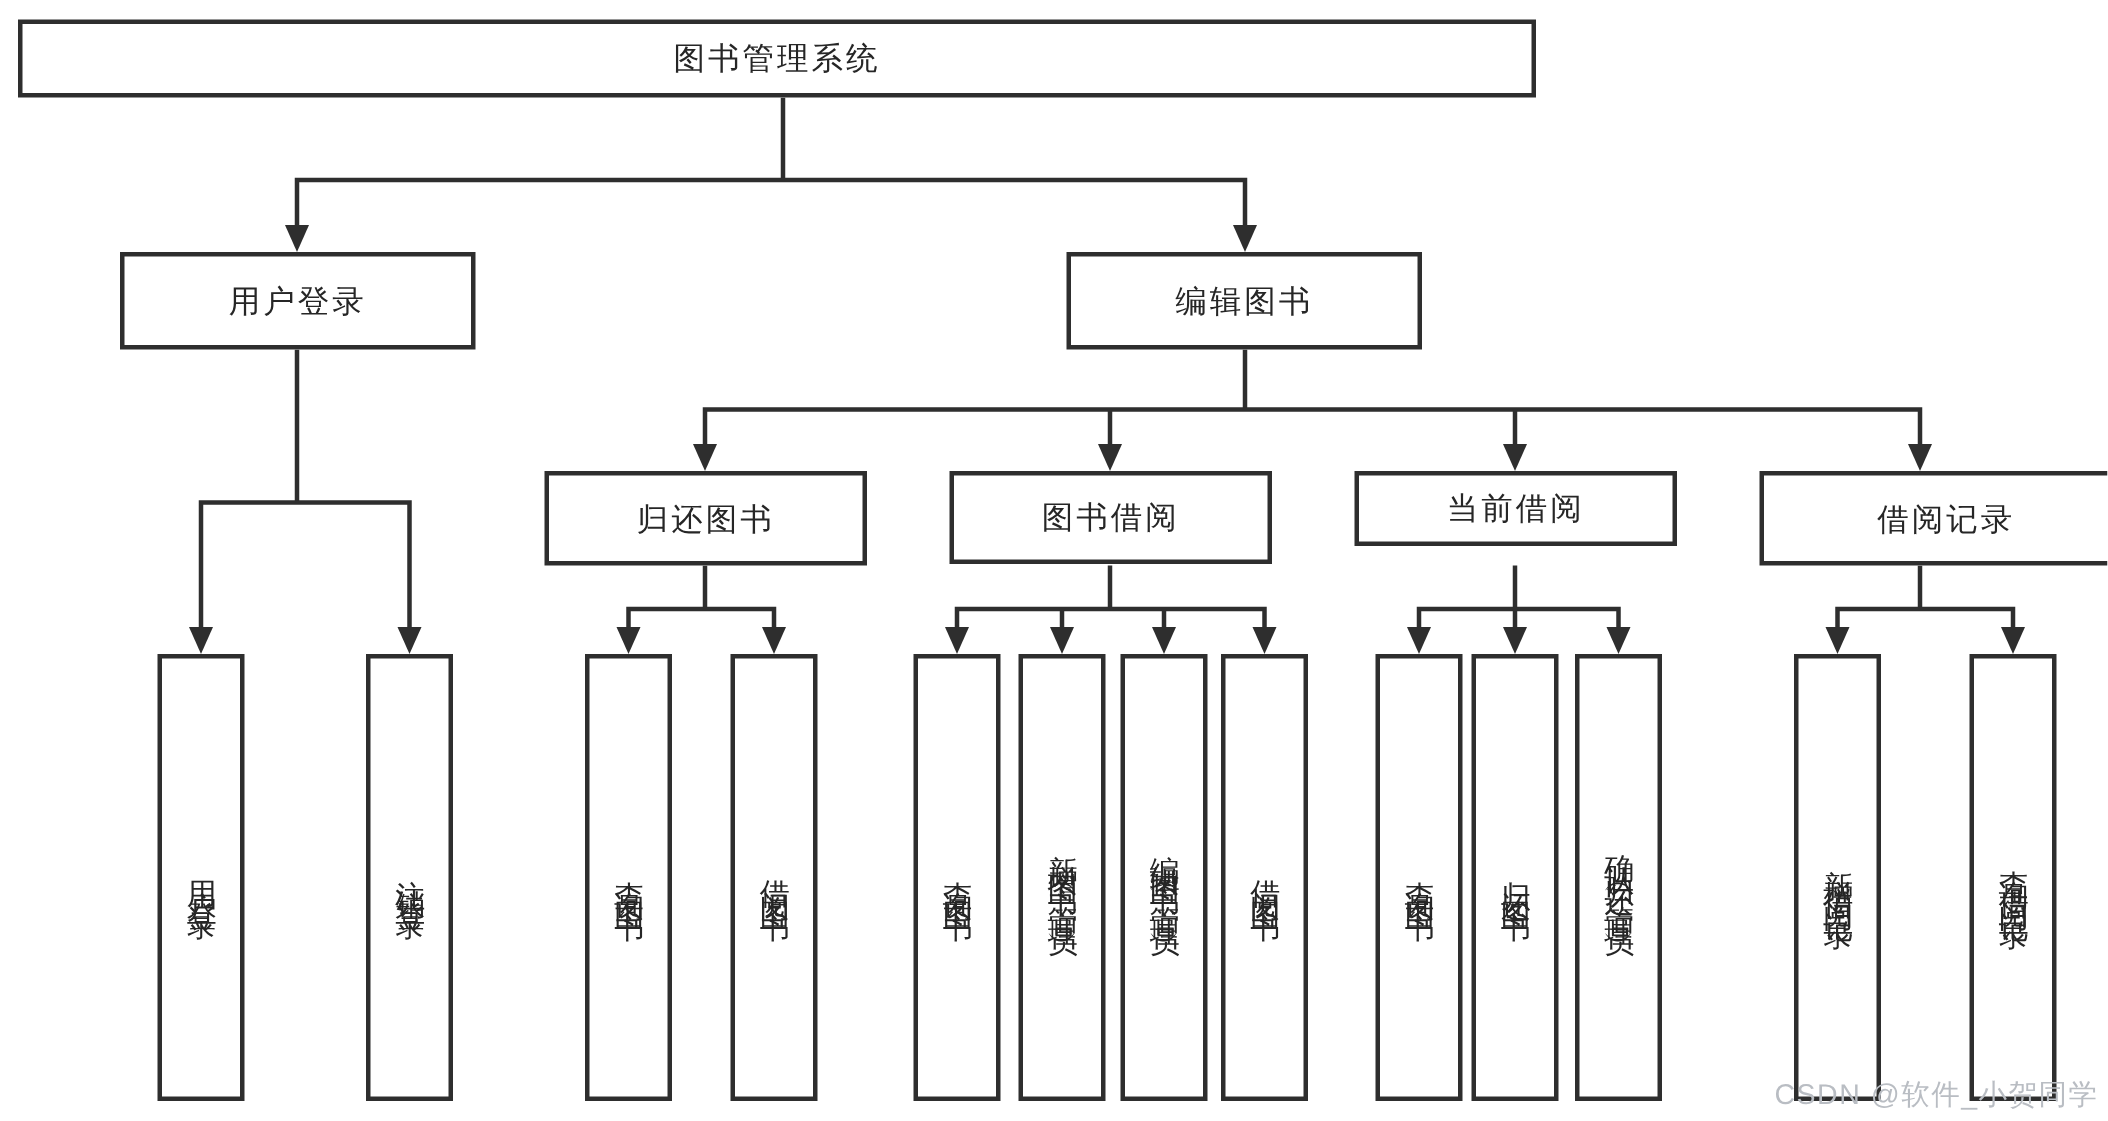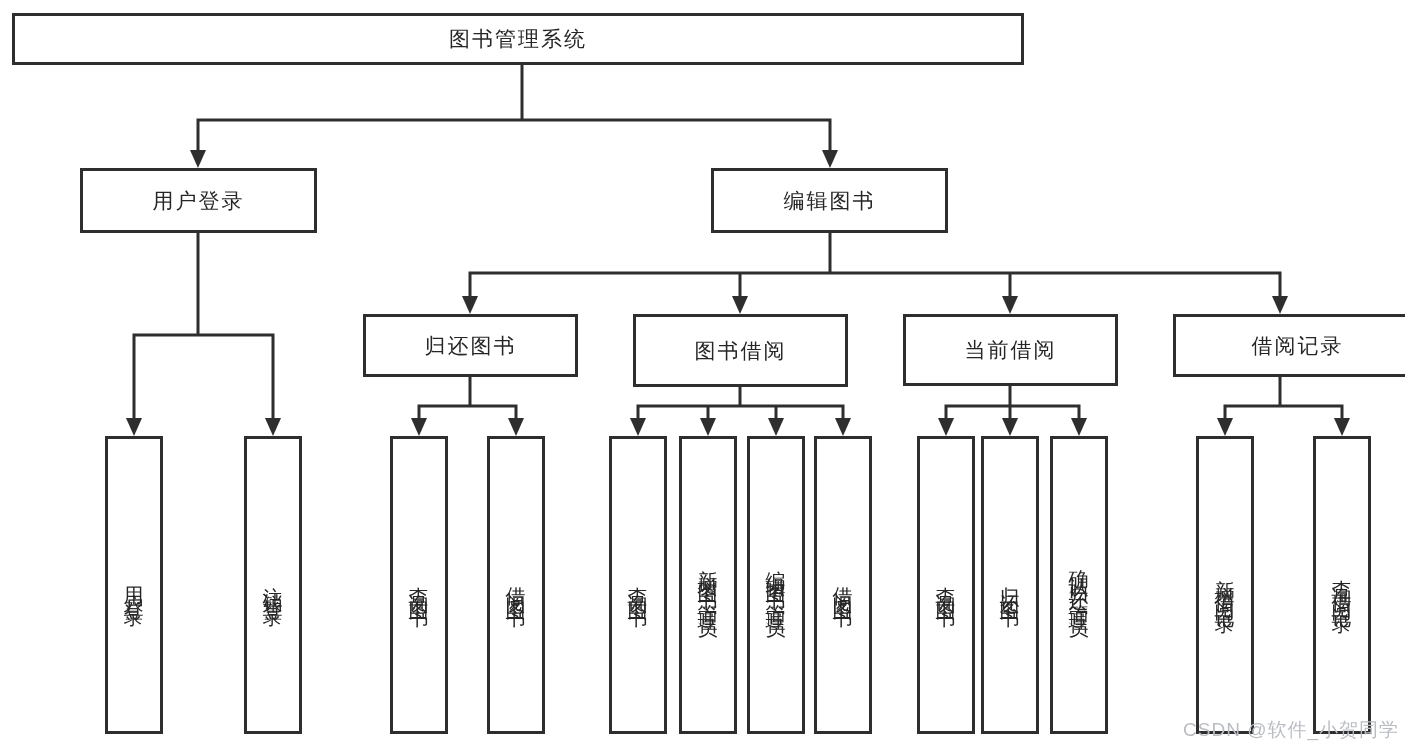--- a/index.html
+++ b/index.html
@@ -103,22 +103,22 @@
       <polygon points="1334,418 1350,418 1342,436"></polygon>
     </g>
   </svg>
 
   <div class="node h-node" style="left:12px;top:13px;width:1012px;height:52px">图书管理系统</div>
 
   <div class="node h-node" style="left:80px;top:168px;width:237px;height:65px">用户登录</div>
   <div class="node h-node" style="left:711px;top:168px;width:237px;height:65px">编辑图书</div>
 
   <div class="node h-node" style="left:363px;top:314px;width:215px;height:63px">归还图书</div>
-  <div class="node h-node" style="left:633px;top:314px;width:215px;height:73px">图书借阅</div>
-  <div class="node h-node" style="left:903px;top:314px;width:215px;height:72px">当前借阅</div>
+  <div class="node h-node" style="left:633px;top:314px;width:215px;height:62px">图书借阅</div>
+  <div class="node h-node" style="left:903px;top:314px;width:215px;height:50px">当前借阅</div>
   <div class="node h-node" style="left:1173px;top:314px;width:249px;height:63px">借阅记录</div>
 
   <div class="node v-node" style="left:105px">用户登录</div>
   <div class="node v-node" style="left:244px">注销登录</div>
 
   <div class="node v-node" style="left:390px">查询图书</div>
   <div class="node v-node" style="left:487px">借阅图书</div>
 
   <div class="node v-node" style="left:609px">查询图书</div>
   <div class="node v-node" style="left:679px">新增图书（管理员）</div>

